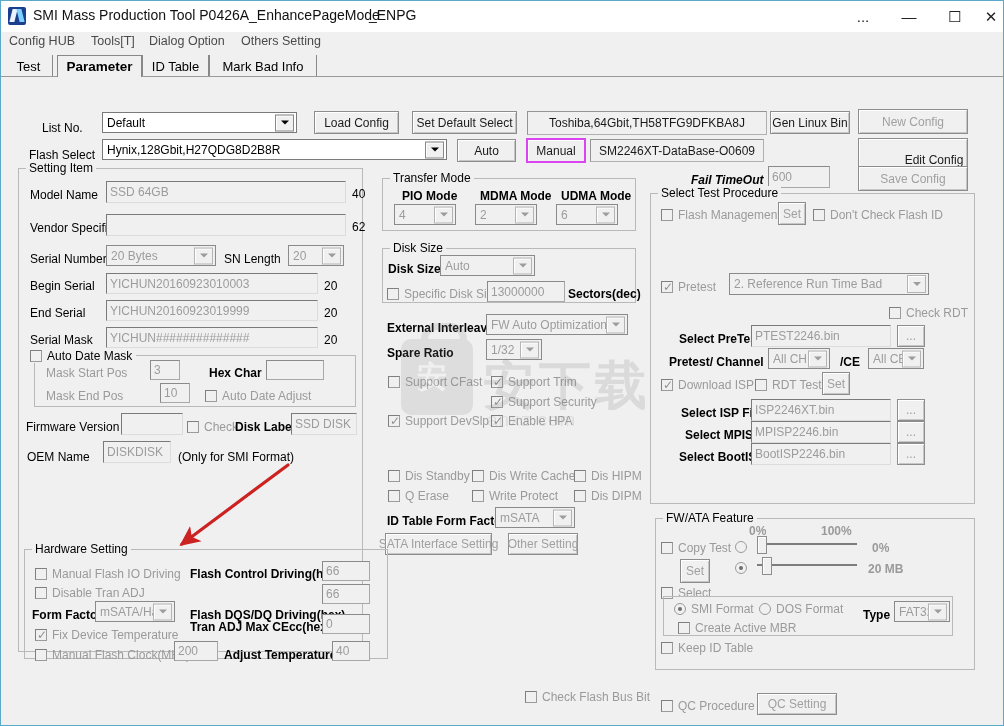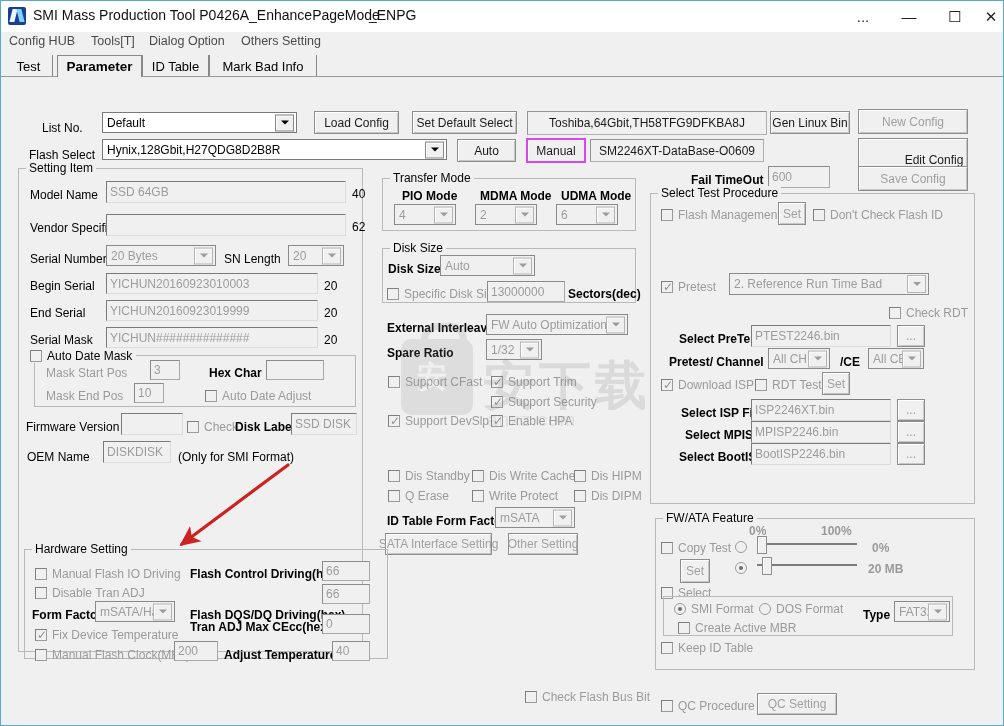--- a/index.html
+++ b/index.html
@@ -184,21 +184,21 @@
       <span>Hynix,128Gbit,H27QDG8D2B8R</span>
       <span class="arrow">
           <i></i>
         </span>
     </div>
     <div class="btn" style="left:455px;top:61px;width:59px;height:23px;">Auto</div>
     <div class="btn strong" style="left:524px;top:60px;width:60px;height:25px;">Manual</div>
     <div class="ro" style="left:588px;top:61px;width:174px;height:23px;">SM2246XT-DataBase-O0609</div>
     <div class="btn" style="left:856px;top:60px;width:110px;height:43px;padding-left:42px;">Edit Config</div>
 
-    <div class="lbl b" style="left:689px;top:95px;">Fail TimeOut</div>
+    <div class="lbl b" style="left:689px;top:95px;font-style:italic;">Fail TimeOut</div>
     <div class="txt" style="left:766px;top:88px;width:62px;height:22px;">600</div>
     <div class="btn dis" style="left:856px;top:88px;width:110px;height:25px;">Save Config</div>
 
     <div class="grp" style="left:16px;top:90px;width:345px;height:484px;">
       <span class="cap">Setting Item</span>
     </div>
 
     <div class="lbl" style="left:28px;top:110px;">Model Name</div>
     <div class="txt sunken" style="left:104px;top:103px;width:240px;height:22px;">SSD 64GB</div>
     <div class="lbl" style="left:350px;top:109px;">40</div>
@@ -238,21 +238,21 @@
     <div class="cb" style="left:28px;top:271px;background:#f0f0f0;padding-right:4px;">
       <span class="box"></span>
       <span class="cbl" style="color:#000;">Auto Date Mask</span>
     </div>
     <div class="lbl dis" style="left:44px;top:288px;">Mask Start Pos</div>
     <div class="txt" style="left:148px;top:282px;width:30px;height:20px;">3</div>
     <div class="lbl b" style="left:207px;top:288px;">Hex Char</div>
     <div class="txt" style="left:264px;top:282px;width:58px;height:20px;"></div>
 
     <div class="lbl dis" style="left:44px;top:311px;">Mask End Pos</div>
-    <div class="txt" style="left:132px;top:305px;width:30px;height:20px;">10</div>
+    <div class="txt" style="left:158px;top:305px;width:30px;height:20px;">10</div>
     <div class="cb" style="left:203px;top:311px;">
       <span class="box"></span>
       <span class="cbl">Auto Date Adjust</span>
     </div>
 
     <div class="lbl" style="left:24px;top:342px;">Firmware Version</div>
     <div class="txt sunken" style="left:119px;top:335px;width:62px;height:22px;"></div>
     <div class="cb" style="left:185px;top:342px;">
       <span class="box"></span>
       <span class="cbl">Check</span>

